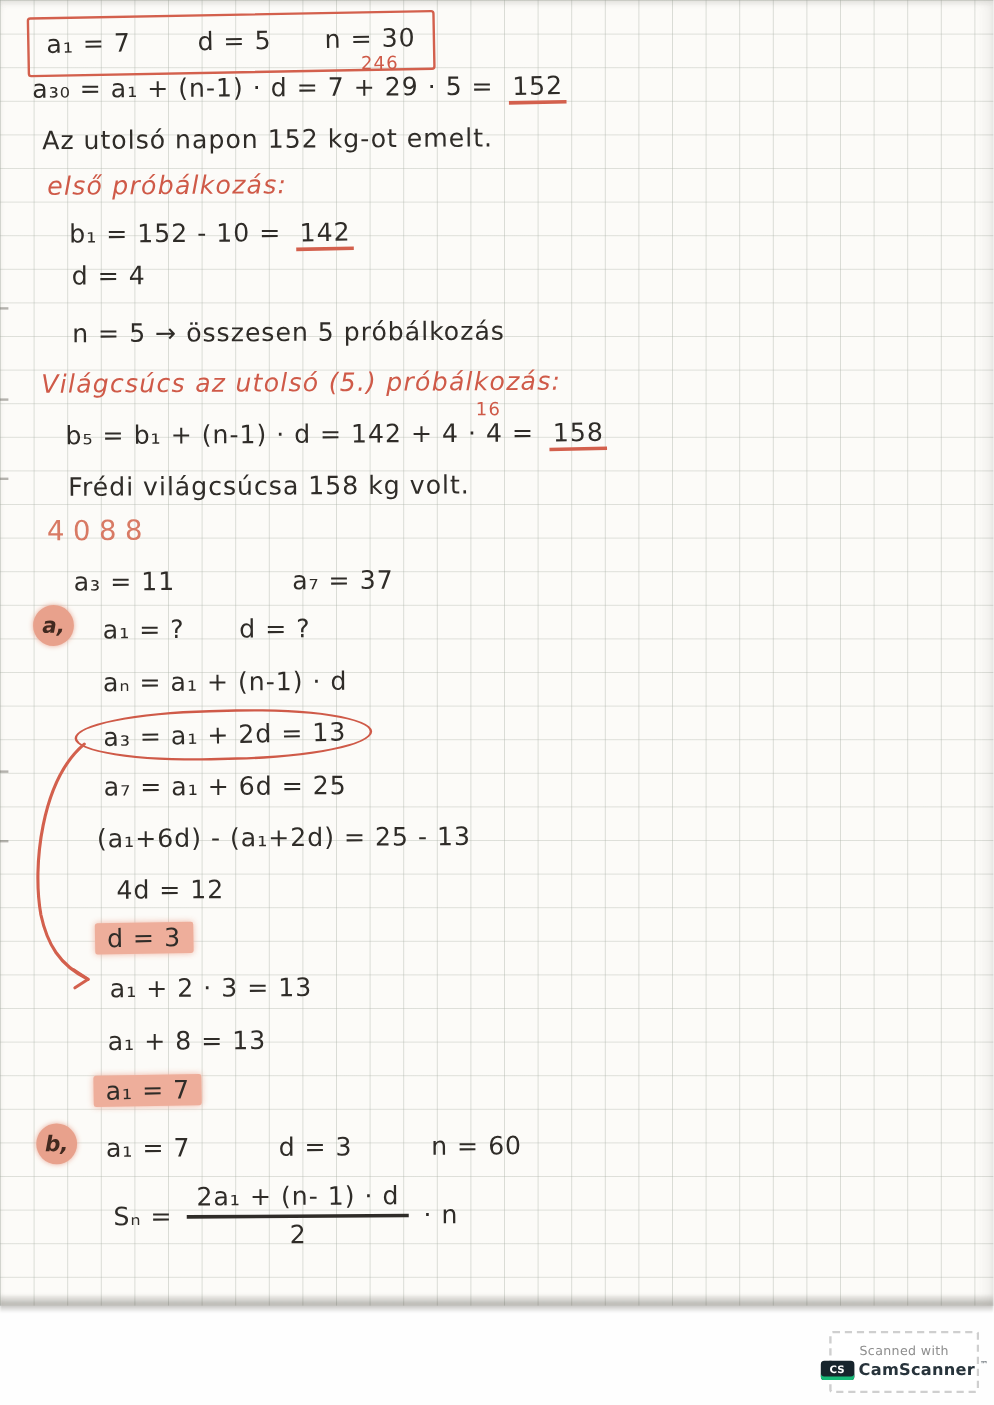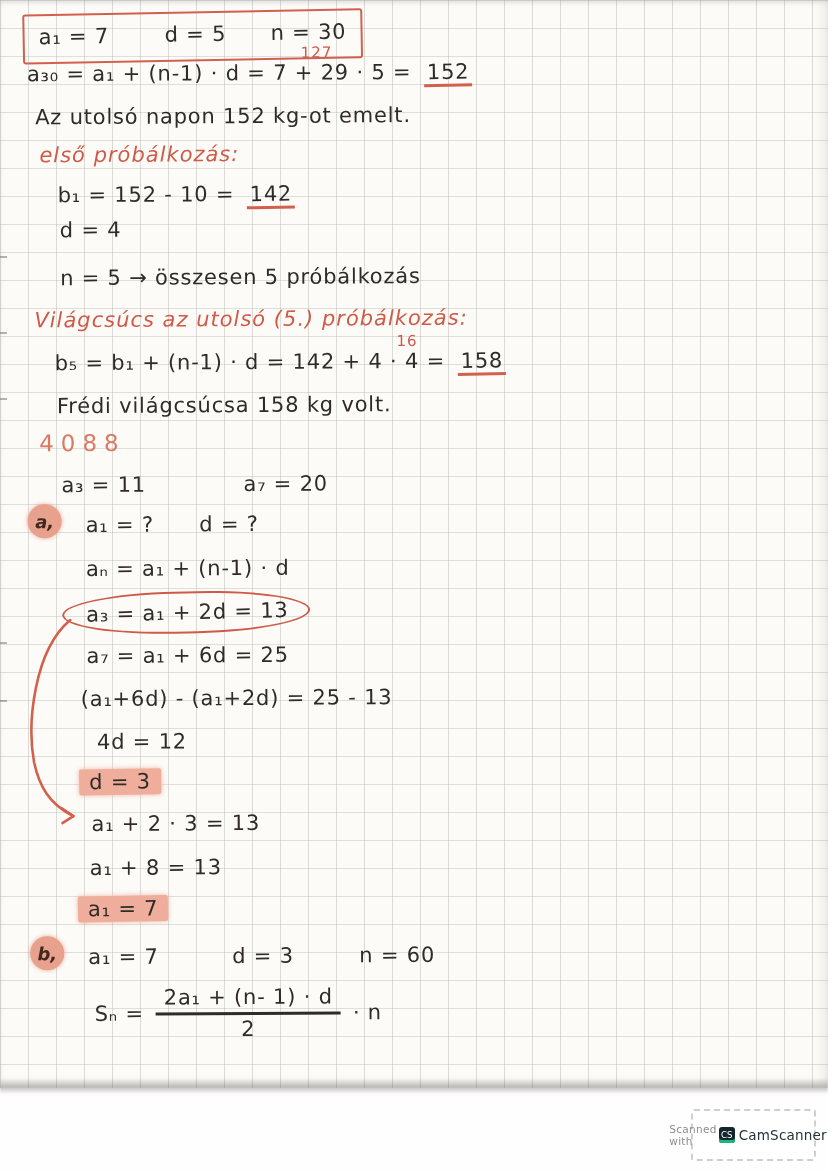--- a/index.html
+++ b/index.html
@@ -36,28 +36,28 @@
     border-radius:50% / 55%;padding:7px 20px 7px 22px;transform:rotate(-1deg);}
   #red-arrow{position:absolute;left:24px;top:612px;}
   
   .frac-row{display:flex;align-items:center;gap:12px;}
   .frac{display:inline-flex;flex-direction:column;align-items:center;}
   .frac .num{border-bottom:3px solid #2f2c28;padding:0 8px 3px 8px;}
   .frac .den{padding-top:2px;}
   
   #camscanner-badge{position:absolute;left:691px;top:1109px;width:121px;height:48px;
     background:#ffffff;border:2px dashed #cfcfcf;border-radius:3px;
-    display:flex;flex-direction:row;align-items:center;justify-content:center;gap:2px;
+    display:flex;flex-direction:column;align-items:center;justify-content:center;gap:2px;
     transform:none;font-style:normal;}
   #camscanner-badge .sw{font-size:10.5px;color:#8d8d8d;letter-spacing:0.3px;}
   #camscanner-badge .row{display:flex;align-items:center;gap:4px;}
-  .cs-logo{width:16px;height:16px;border-radius:3px;background:#16242c;
-    box-shadow:inset 0 -3px 0 #17b978;color:#ffffff;font-size:8.5px;font-weight:normal;
+  .cs-logo{width:28px;height:16px;border-radius:3px;background:#16242c;
+    box-shadow:inset 0 -3px 0 #17b978;color:#ffffff;font-size:8.5px;font-weight:bold;
     display:flex;align-items:center;justify-content:center;letter-spacing:0;}
-  .cs-name{font-size:13.5px;font-weight:normal;color:#27333b;letter-spacing:0.2px;text-align:center;}
+  .cs-name{font-size:13.5px;font-weight:bold;color:#27333b;letter-spacing:0.2px;text-align:center;}
   .cs-tm{font-size:7px;color:#27333b;vertical-align:top;position:relative;top:-5px;}
   .edge-mark{position:absolute;background:rgba(110,108,100,0.5);width:7px;height:2px;left:0;}
 </style>
 </head>
 <body>
 
 <div id="scan">
   <div id="paper"></div>
 
   <div class="edge-mark" style="top:256px"></div>
@@ -68,21 +68,21 @@
 
   <div id="content">
 
     <div id="given-box">
       <span class="line" style="left:14px;top:9px">a₁ = 7</span>
       <span class="line" style="left:140px;top:9px">d = 5</span>
       <span class="line" style="left:246px;top:9px">n = 30</span>
     </div>
 
     <div class="line" style="left:30px;top:60px">
-      <span class="note" style="left:274px">127</span>
+      <span class="note" style="left:274px">246</span>
       <span>a₃₀ = a₁ + (n-1) · d = 7 + 29 · 5 =</span>
       <span class="res">152</span>
     </div>
 
     <div class="line" style="left:38px;top:103px">Az utolsó napon 152 kg-ot emelt.</div>
 
     <div class="line red cursive" style="left:42px;top:141px">első próbálkozás:</div>
 
     <div class="line" style="left:60px;top:181px">
       <span>b₁ = 152 - 10 =</span>
@@ -102,21 +102,21 @@
     </div>
 
     <div class="line" style="left:58px;top:392px">Frédi világcsúcsa 158 kg volt.</div>
 
     <div class="line" style="left:40px;top:428px">
       <span id="problem-number">4088</span>
     </div>
 
     <div class="line" style="left:62px;top:471px">
       <span>a₃ = 11</span>
-      <span style="margin-left:90px">a₇ = 20</span>
+      <span style="margin-left:90px">a₇ = 37</span>
     </div>
 
     <div class="blob" style="left:28px;top:502px">a,</div>
     <div class="line" style="left:86px;top:511px">
       <span>a₁ = ?</span>
       <span style="margin-left:38px">d = ?</span>
     </div>
 
     <div class="line" style="left:86px;top:555px">aₙ = a₁ + (n-1) · d</div>
 

